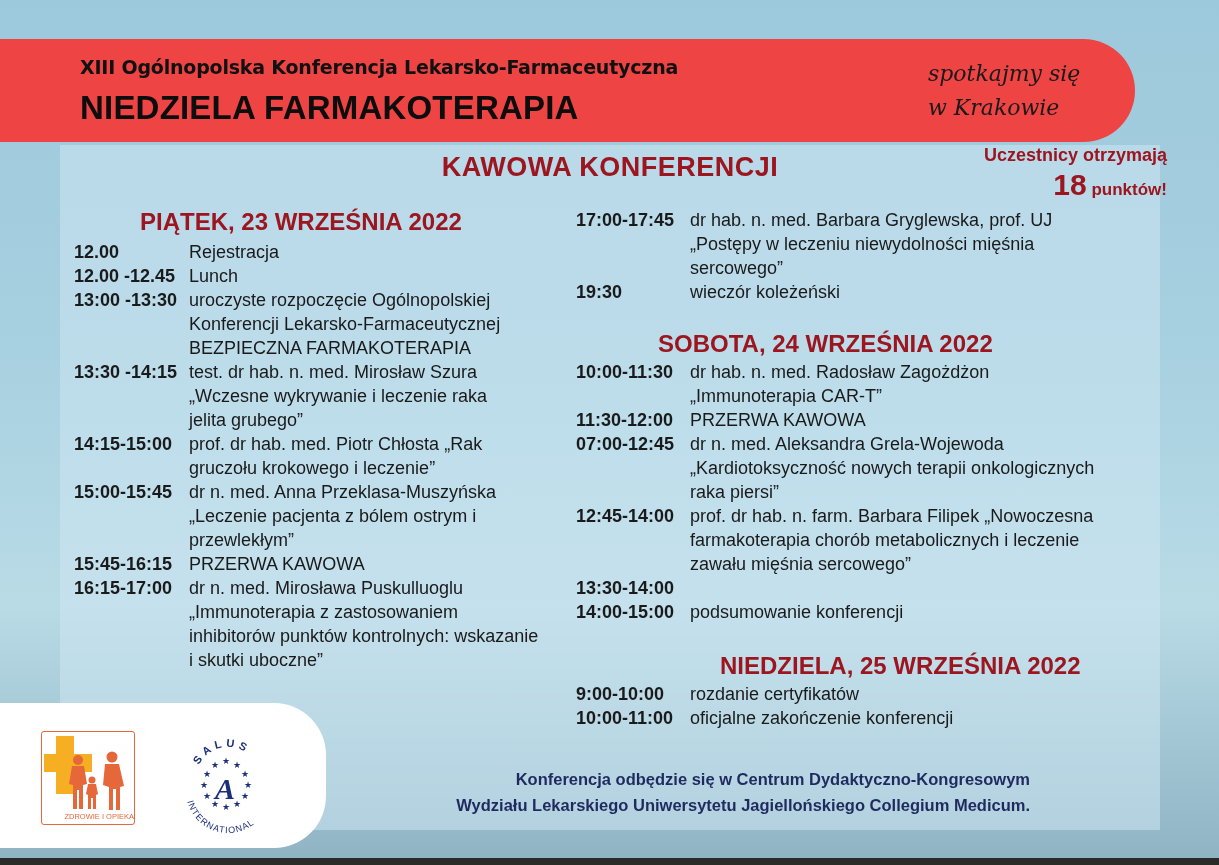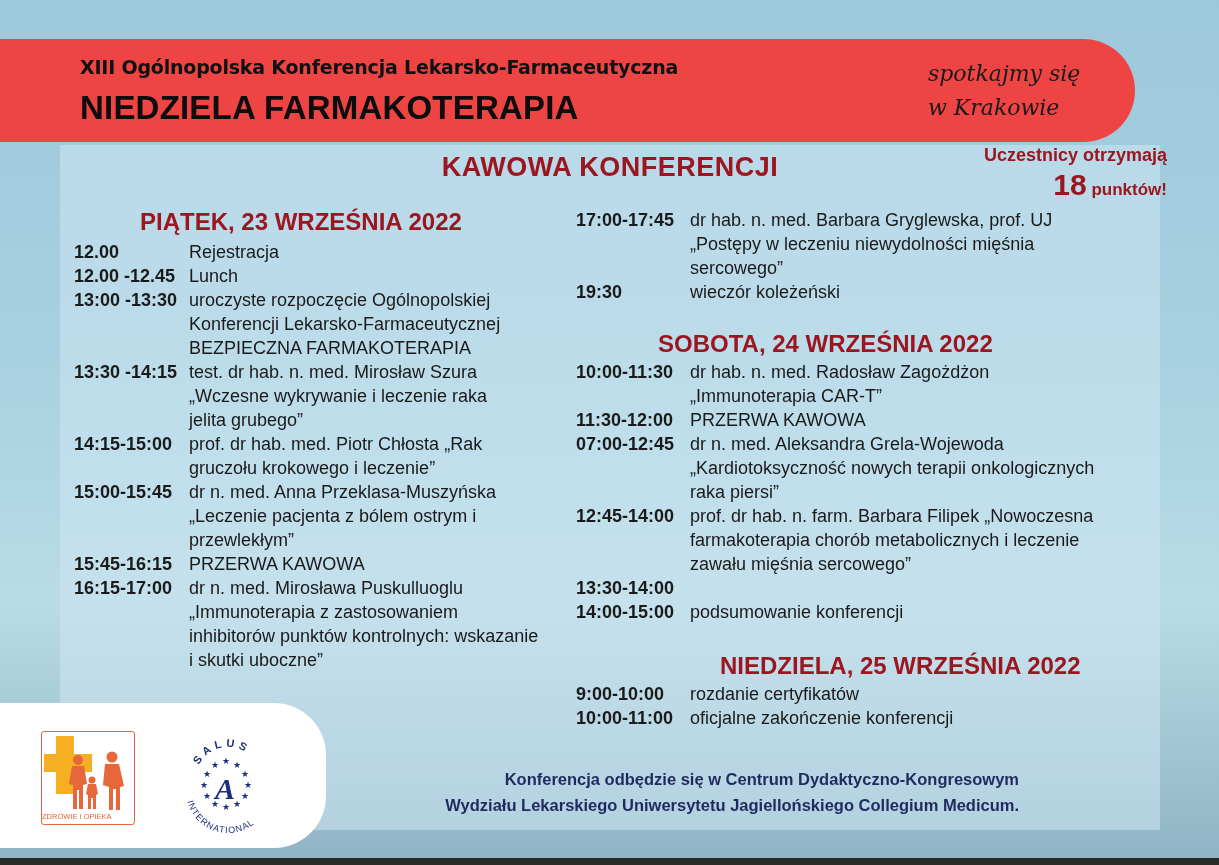--- a/index.html
+++ b/index.html
@@ -31,21 +31,21 @@
   .sched{position:absolute;font-family:"Liberation Sans",sans-serif;font-size:18px;line-height:24px;color:#1a1a1a;}
   .row{display:flex;}
   .row .t{flex:0 0 auto;font-weight:bold;}
   .row .d{flex:1;}
   .row .d b{font-weight:normal;}
   .left .t{width:115px;}
   .right .t{width:114px;}
   .logo-box{position:absolute;left:0;top:703px;width:326px;height:145px;background:#fff;border-radius:0 52px 52px 0;}
   .logo-zdrowie{position:absolute;left:41px;top:731px;width:92px;height:92px;border:1.5px solid #e5673a;border-radius:3px;background:#fff;}
   .logo-salus{position:absolute;left:178px;top:733px;width:100px;height:100px;}
-  .venue{position:absolute;right:200px;top:766px;text-align:right;font-family:"Liberation Sans",sans-serif;font-weight:bold;font-size:16.5px;line-height:26px;color:#1f2a5e;}
+  .venue{position:absolute;right:189px;top:766px;text-align:right;font-family:"Liberation Sans",sans-serif;font-weight:bold;font-size:16.5px;line-height:26px;color:#1f2a5e;}
 </style>
 </head>
 <body>
 
 <div class="bg-cells"></div>
 <div class="bottom-strip"></div>
 <div class="panel"></div>
 
 <div class="banner">
   <div class="sub">XIII Ogólnopolska Konferencja Lekarsko-Farmaceutyczna</div>
@@ -153,21 +153,21 @@
 <div class="logo-zdrowie">
   <svg width="92" height="92" viewBox="0 0 92 92">
     <path d="M14 4h18v18h18v18H32v22H14V40H2V22h12z" fill="#f6ae22"></path>
     <circle cx="36" cy="28" r="5" fill="#e5673a"></circle>
     <path d="M30 34h12l3 18-4 1v24h-4V58h-2v19h-4V53l-4-1z" fill="#e5673a"></path>
     <circle cx="50" cy="48" r="3.5" fill="#e5673a"></circle>
     <path d="M46 52h8l2 10-2 1v14h-3V66h-2v11h-3V63l-2-1z" fill="#e5673a"></path>
     <circle cx="70" cy="25" r="5.5" fill="#e5673a"></circle>
     <path d="M63 32h14l5 22-4 1v23h-4V57h-3v21h-4V55l-6-2z" fill="#e5673a"></path>
   </svg>
-  <div style="position:absolute;left:0;bottom:3px;width:92px;text-align:left;font-size:7.5px;color:#e5673a;font-family:'Liberation Sans',sans-serif;">ZDROWIE I OPIEKA</div>
+  <div style="position:absolute;left:0;bottom:3px;width:92px;text-align:right;font-size:7.5px;color:#e5673a;font-family:'Liberation Sans',sans-serif;">ZDROWIE I OPIEKA</div>
 </div>
 <div class="logo-salus">
   <svg width="100" height="100" viewBox="0 0 100 100">
     <defs>
       <path id="arcTop" d="M18,46 A32,32 0 0 1 82,46"></path>
       <path id="arcBot" d="M8,58 A42,42 0 0 0 92,58"></path>
     </defs>
     <text font-size="11" font-weight="bold" fill="#1c2f7a" font-family="Liberation Sans, sans-serif" letter-spacing="4"><textPath href="#arcTop" startOffset="14%">SALUS</textPath></text>
     <text font-size="9" fill="#1c2f7a" font-family="Liberation Sans, sans-serif" letter-spacing="1"><textPath href="#arcBot" startOffset="8%">INTERNATIONAL</textPath></text>
     <g fill="#1c2f7a" font-size="9">

